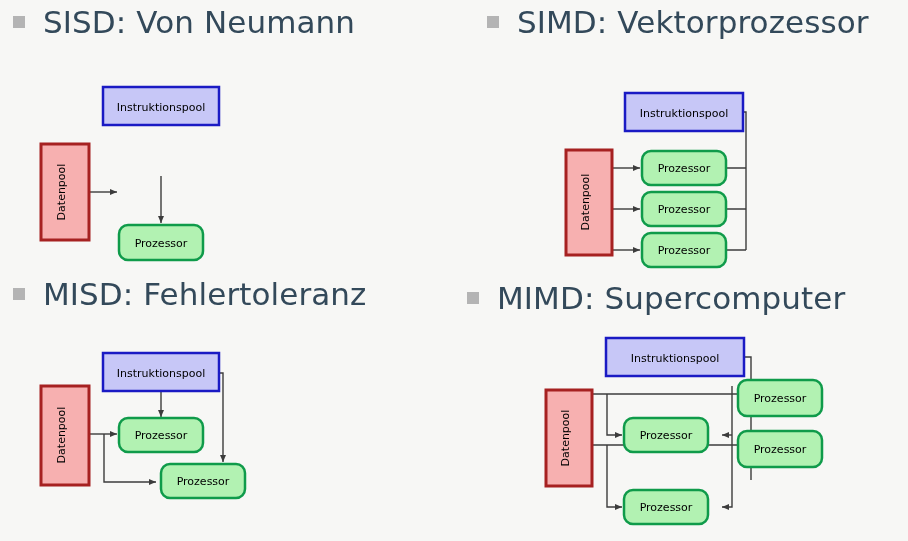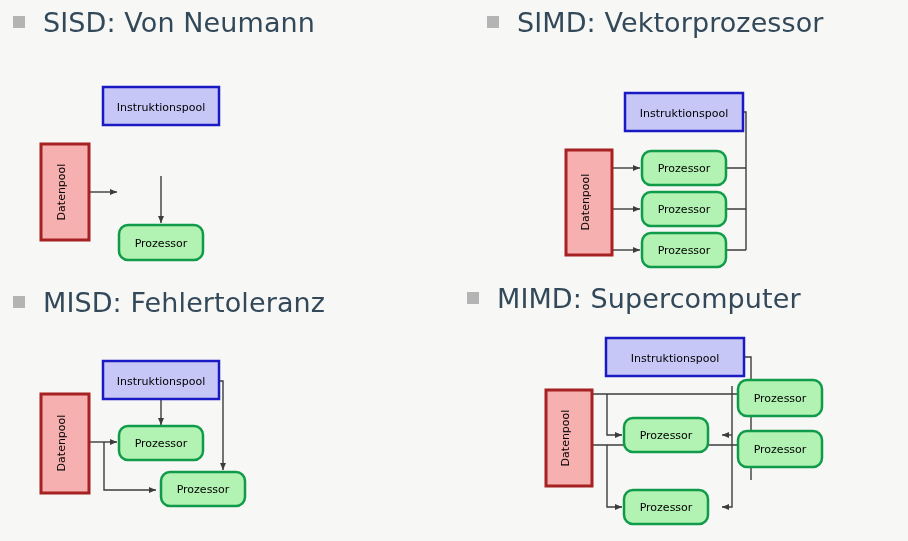--- a/index.html
+++ b/index.html
@@ -6,38 +6,38 @@
   body{
     width:908px;height:541px;
     background:#f7f7f5;
     font-family:"DejaVu Sans", sans-serif;
     overflow:hidden;
     position:relative;
   }
   .quadrant{position:absolute;}
   #q-sisd{left:0;top:0;width:454px;height:280px;}
   #q-simd{left:474px;top:0;width:454px;height:280px;}
-  #q-misd{left:0;top:280px;width:454px;height:261px;}
+  #q-misd{left:0;top:272px;width:454px;height:261px;}
   #q-mimd{left:454px;top:276px;width:454px;height:261px;}
 
   .heading{
     display:flex;
     align-items:center;
     gap:18px;
     padding-left:13px;
     height:44px;
   }
   .bullet{
     width:12px;height:12px;
     background:#b4b4b4;
     flex:0 0 auto;
     display:block;
   }
   .heading-text{
-    font-size:27px;
+    font-size:31px;
     line-height:1;
     color:#33495a;
     white-space:nowrap;
     font-weight:400;
     letter-spacing:0.1px;
   }
   .diagram{display:block;}
   svg text{
     font-family:"DejaVu Sans", sans-serif;
     fill:#000000;

